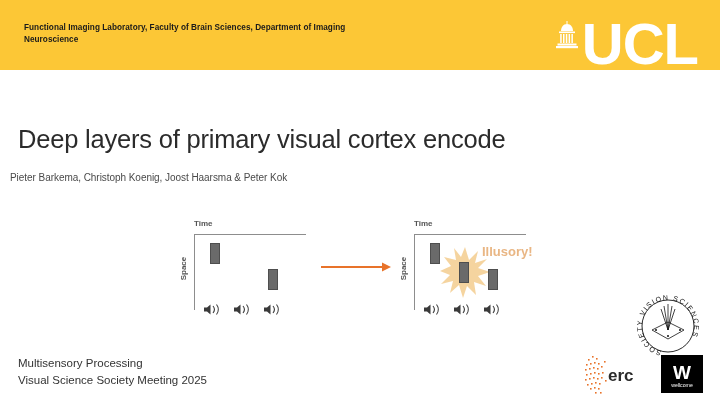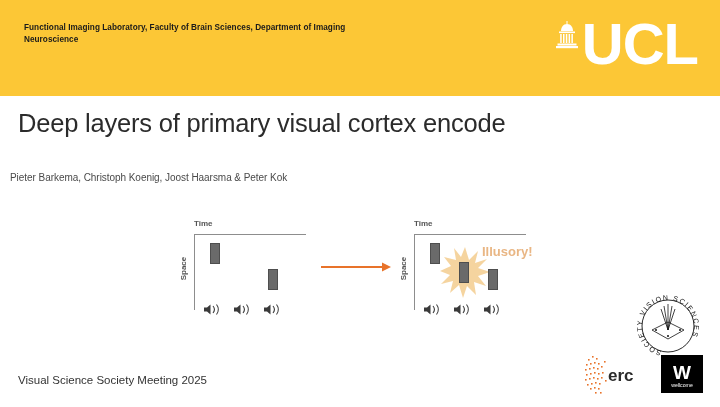--- a/index.html
+++ b/index.html
@@ -6,42 +6,42 @@
   html, body {
     width:720px; height:407px;
     background:#ffffff;
     font-family:"Liberation Sans", sans-serif;
     overflow:hidden;
   }
   .slide { position:relative; width:720px; height:407px; background:#fff; }
 
   
   .header-band {
-    position:absolute; left:0; top:0; width:720px; height:96px;
+    position:absolute; left:0; top:0; width:720px; height:70px;
     background:#fcc736;
   }
   .affiliation {
     position:absolute; left:24px; top:22px; width:330px;
     font-size:8.2px; font-weight:bold; line-height:1.45;
     color:#1a1a1a; letter-spacing:0.05px;
   }
   .ucl-logo {
     position:absolute; right:22px; top:20px;
     display:flex; align-items:flex-start; gap:2px;
   }
   .ucl-portico { width:26px; height:30px; display:block; margin-bottom:3px; }
   .ucl-word {
     font-family:"Liberation Sans", sans-serif;
     font-size:58px; font-weight:bold; color:#ffffff;
     letter-spacing:-1px; line-height:0.82;
   }
 
   
   .title {
-    position:absolute; left:18px; top:108px; width:610px;
+    position:absolute; left:18px; top:124px; width:610px;
     font-size:25.5px; font-weight:400; color:#2b2b2b;
     line-height:1.24; letter-spacing:-0.2px;
   }
   .authors {
     position:absolute; left:10px; top:172px; width:610px;
     font-size:10px; font-weight:400; color:#4a4a4a;
     letter-spacing:-0.05px;
   }
 
   
@@ -217,20 +217,21 @@
     <line x1="34" y1="38" x2="38" y2="14" stroke="#111" stroke-width="0.8"></line>
     <line x1="34" y1="38" x2="27" y2="17" stroke="#111" stroke-width="0.8"></line>
     <line x1="34" y1="38" x2="41" y2="17" stroke="#111" stroke-width="0.8"></line>
     <path d="M18 38 L34 30 L50 38 L34 47 Z" fill="none" stroke="#111" stroke-width="0.8"></path>
     <circle cx="22" cy="38" r="1" fill="#111"></circle>
     <circle cx="46" cy="38" r="1" fill="#111"></circle>
     <circle cx="34" cy="44" r="1" fill="#111"></circle>
   </svg>
 
   <div class="footer-text">
+    <div>Multisensory Processing</div>
     <div>Visual Science Society Meeting 2025</div>
   </div>
 
   <div class="funders">
     <svg class="erc-logo" viewBox="0 0 58 42">
       <g fill="#e8732a">
         <rect x="4" y="6" width="1.6" height="1.6"></rect>
           <rect x="8" y="3" width="1.6" height="1.6"></rect>
         <rect x="12" y="5" width="1.6" height="1.6"></rect>
           <rect x="2" y="11" width="1.6" height="1.6"></rect>

